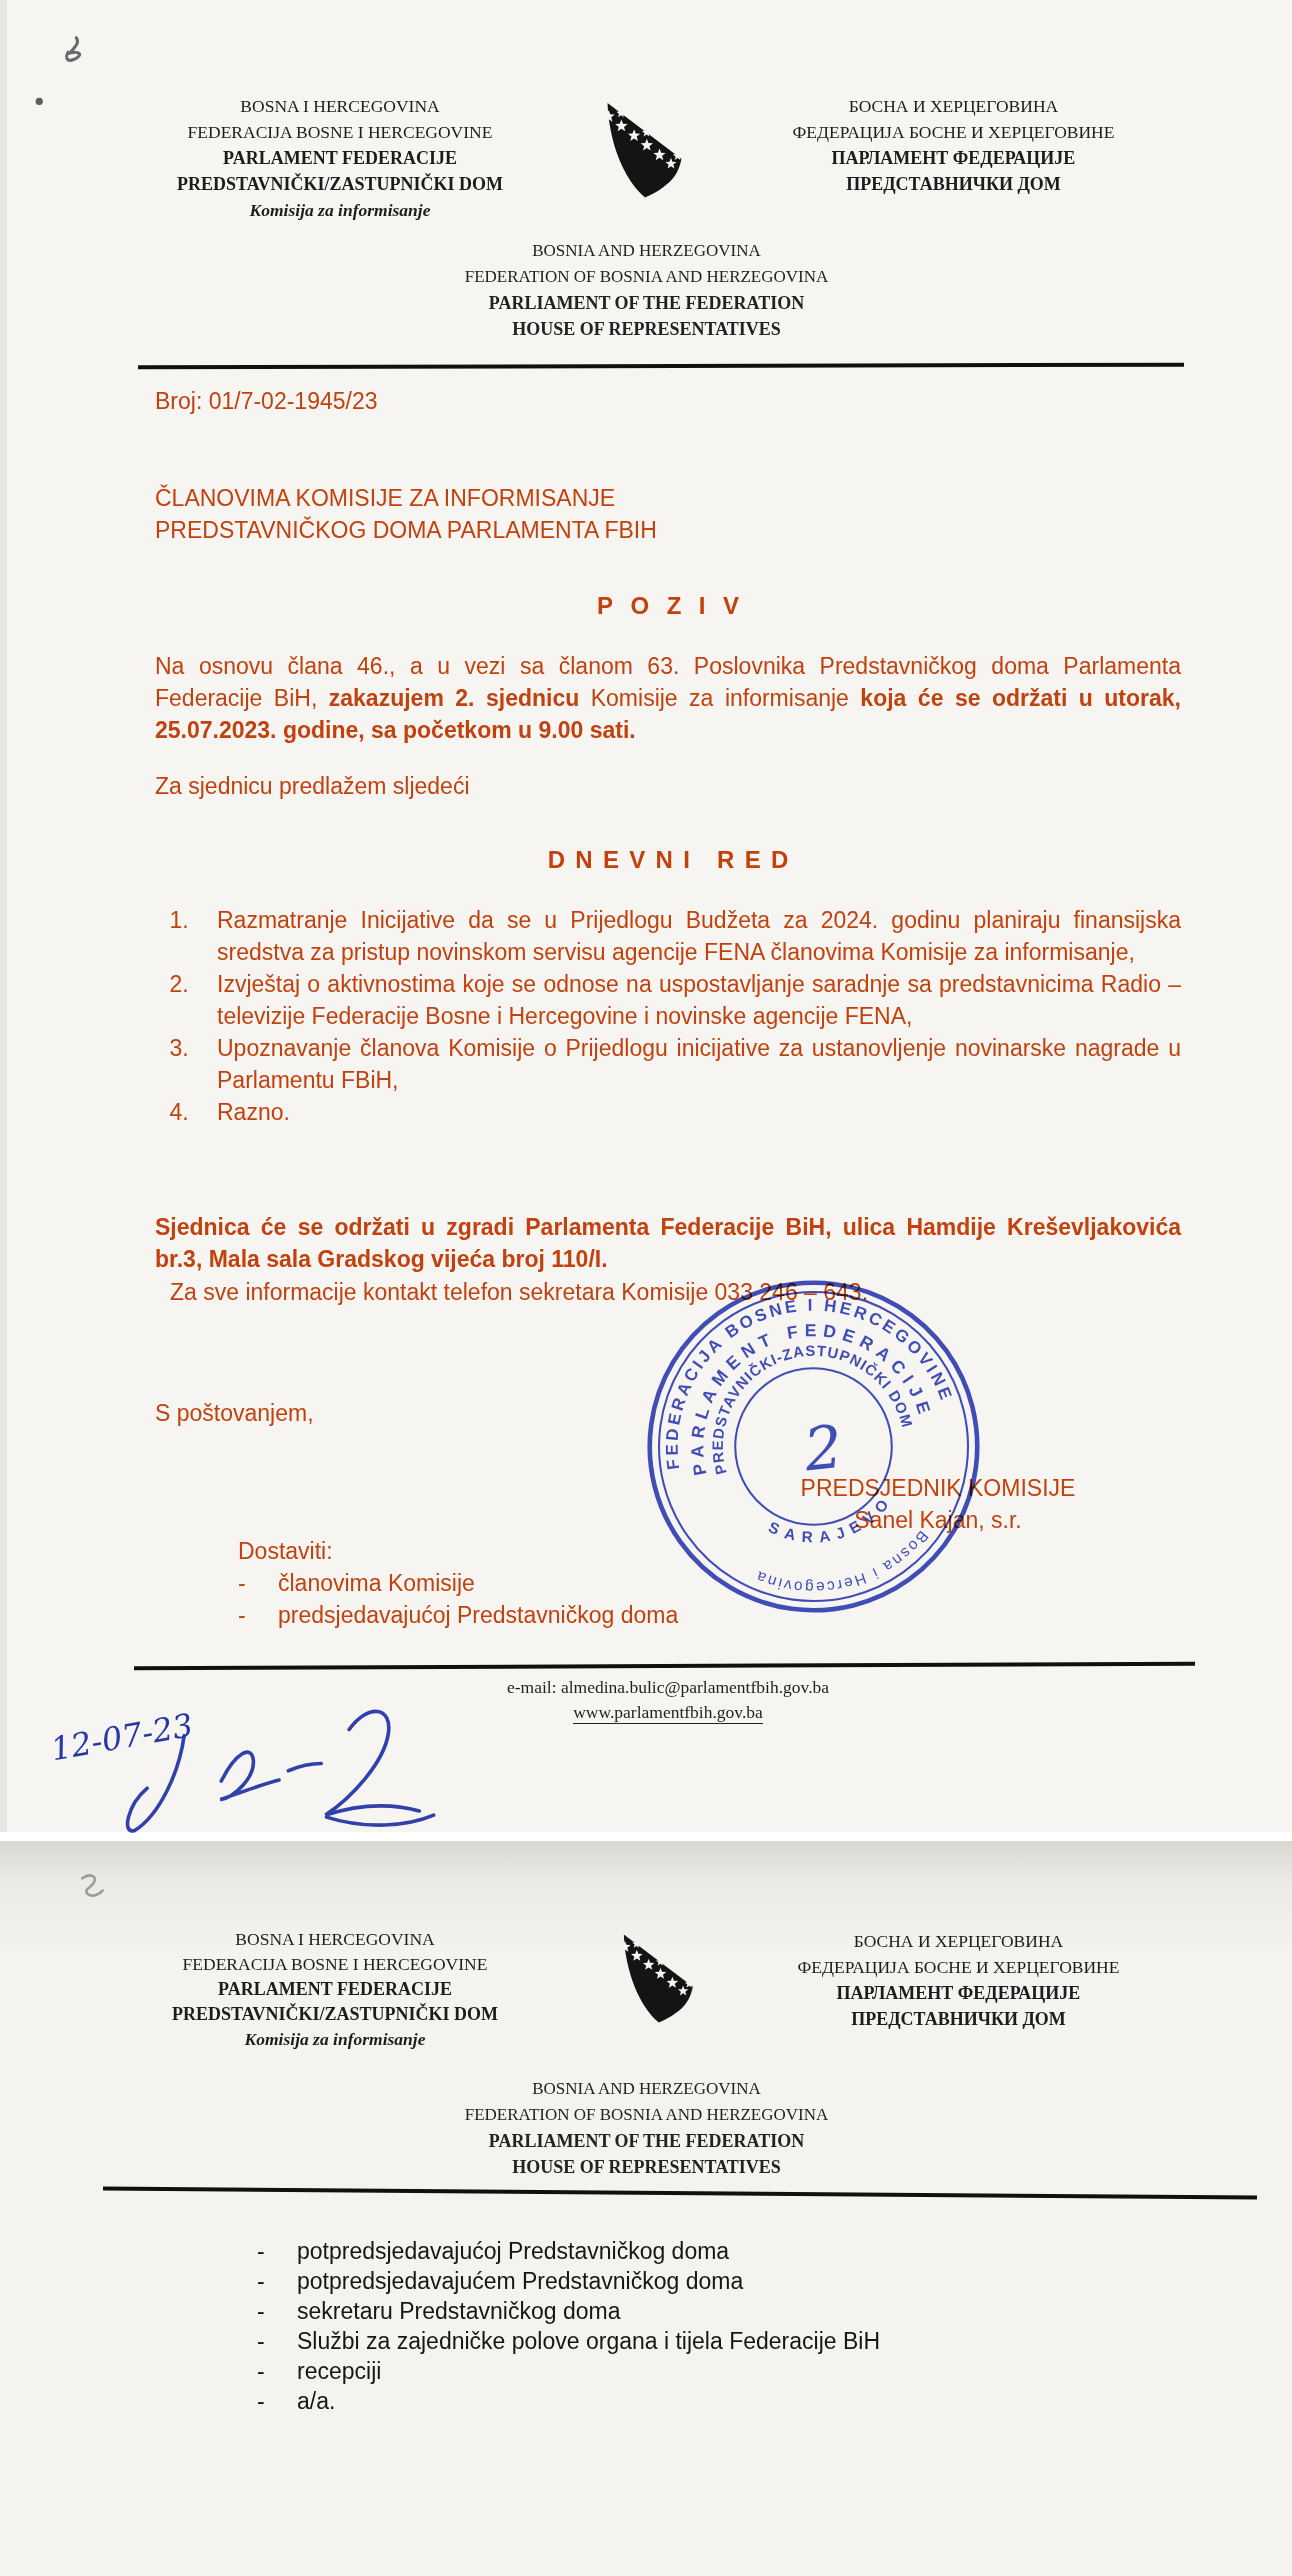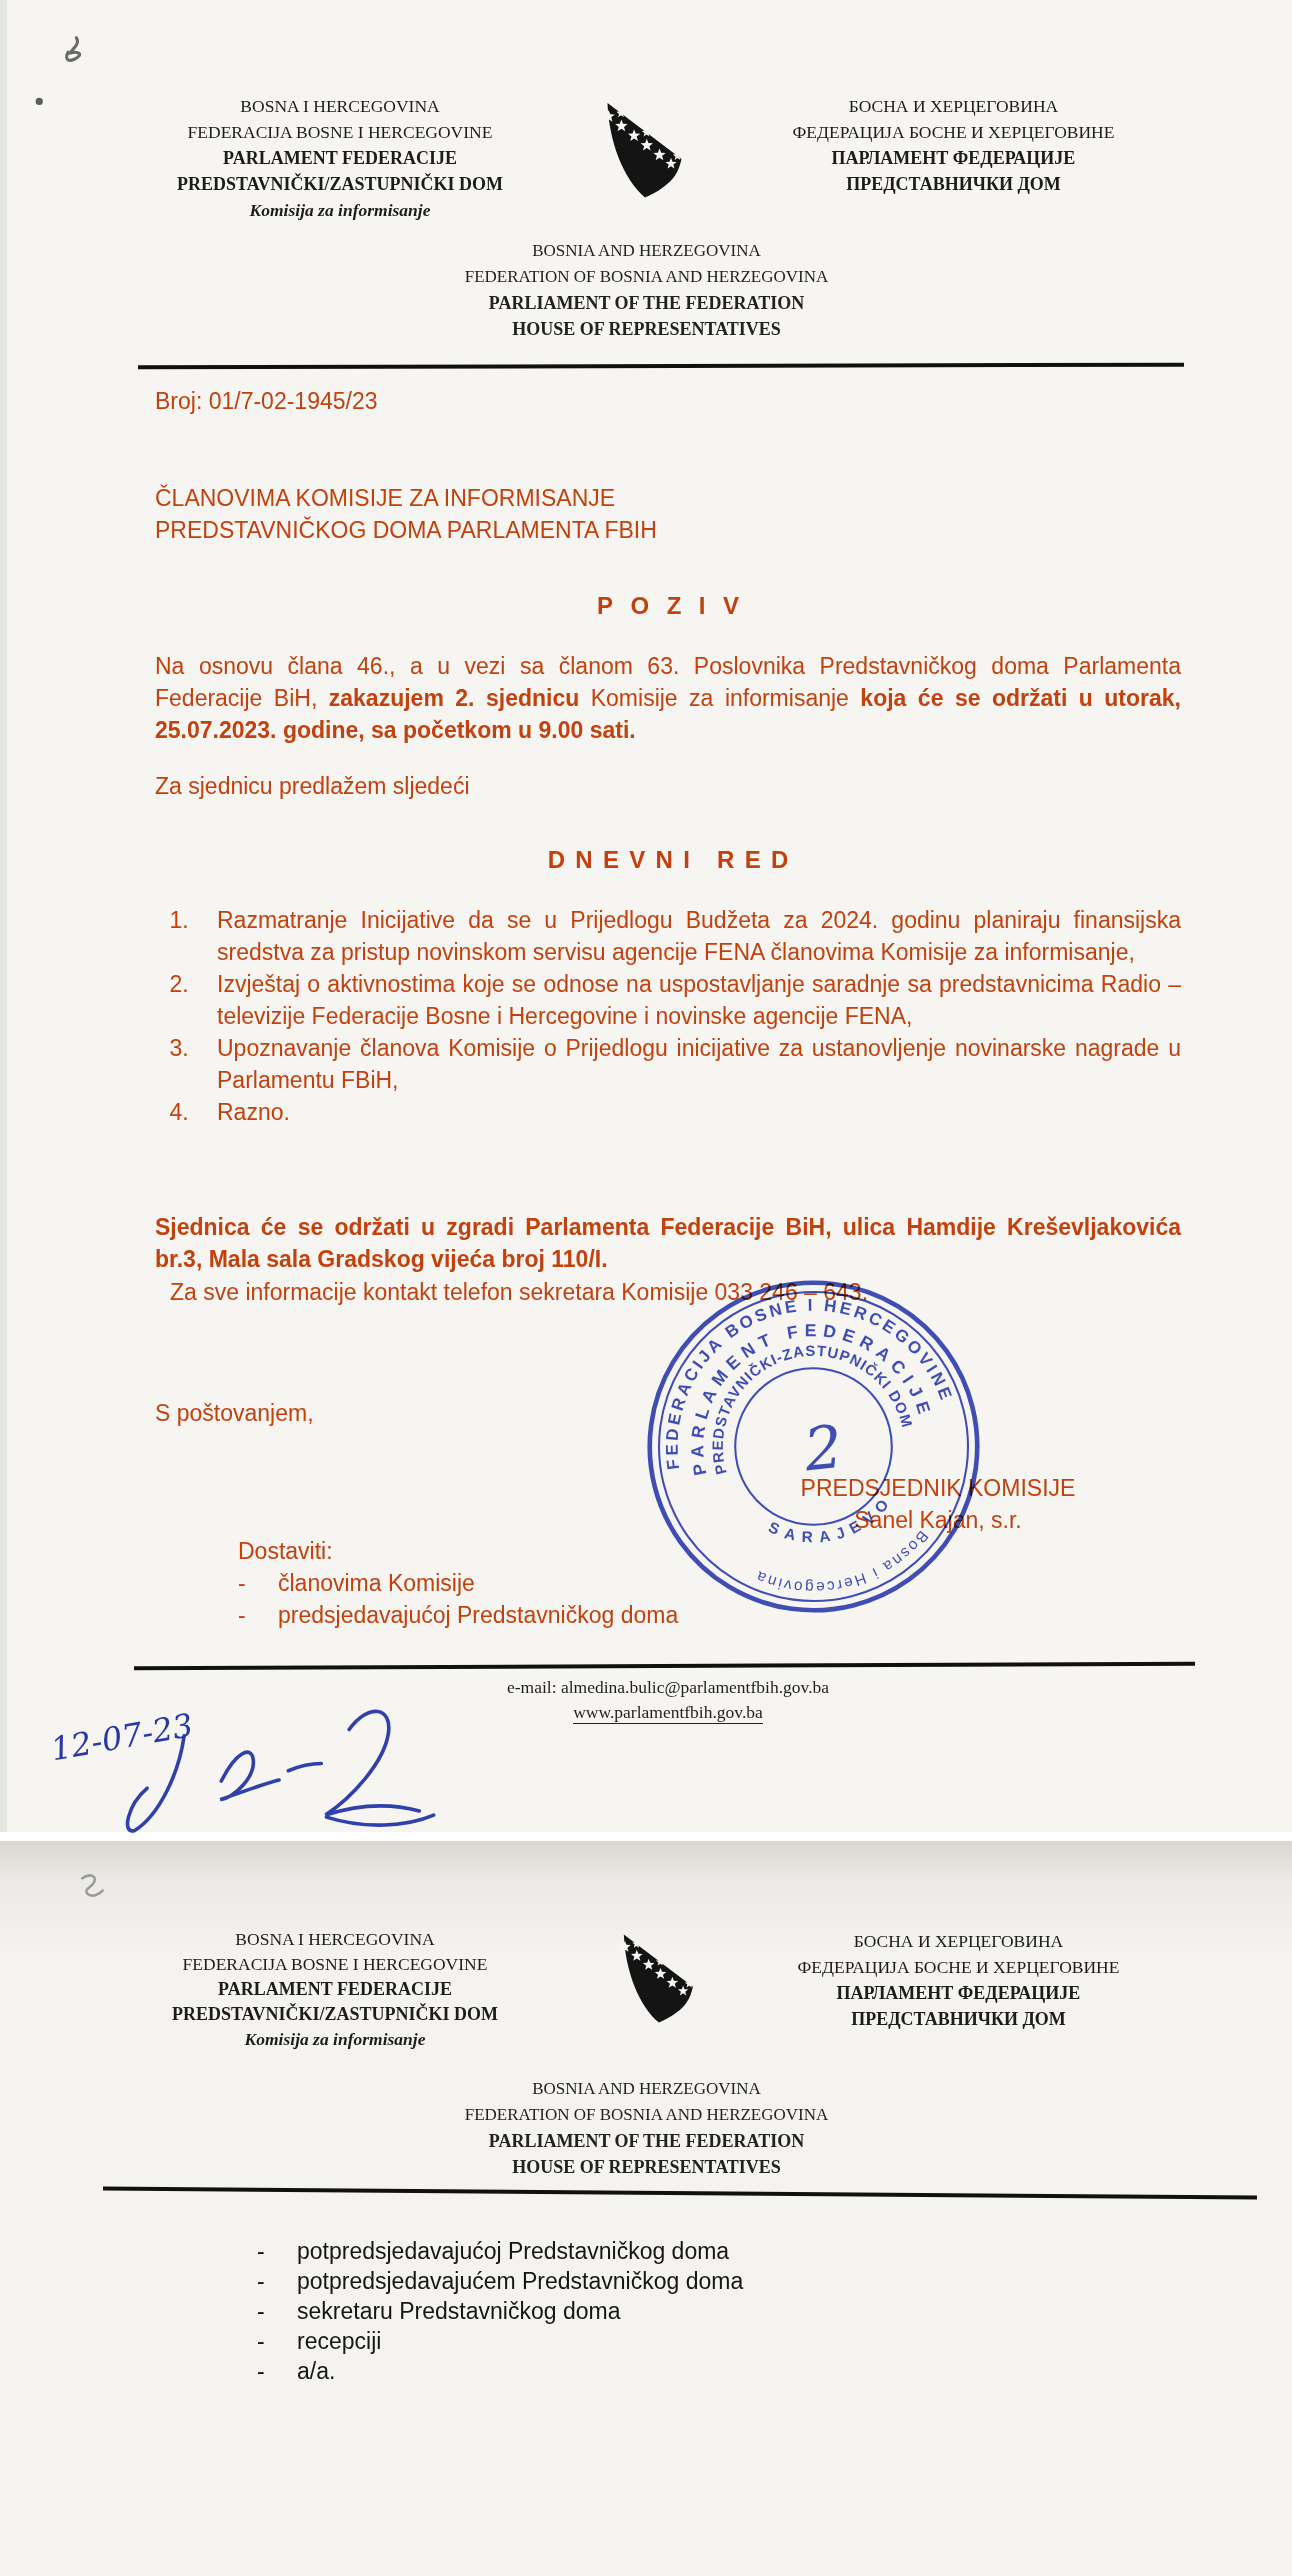--- a/index.html
+++ b/index.html
@@ -228,16 +228,17 @@
   <div class="hdr-center-line hdr-center-bold">PARLIAMENT OF THE FEDERATION</div>
   <div class="hdr-center-line hdr-center-bold">HOUSE OF REPRESENTATIVES</div>
 </div>
 
 <div class="abs rule" style="left:103px;top:2191px;width:1154px;transform:rotate(0.45deg);"></div>
 
 <div class="abs" style="left:257px;top:2236px;width:927px;">
   <div class="li2"><span class="dash">-</span><span>potpredsjedavajućoj Predstavničkog doma</span></div>
   <div class="li2"><span class="dash">-</span><span>potpredsjedavajućem Predstavničkog doma</span></div>
   <div class="li2"><span class="dash">-</span><span>sekretaru Predstavničkog doma</span></div>
+  <div class="li2"><span class="dash">-</span><span>Službi za zajedničke polove organa i tijela Federacije BiH</span></div>
   <div class="li2"><span class="dash">-</span><span>recepciji</span></div>
   <div class="li2"><span class="dash">-</span><span>a/a.</span></div>
 </div>
 
 
 </body></html>

